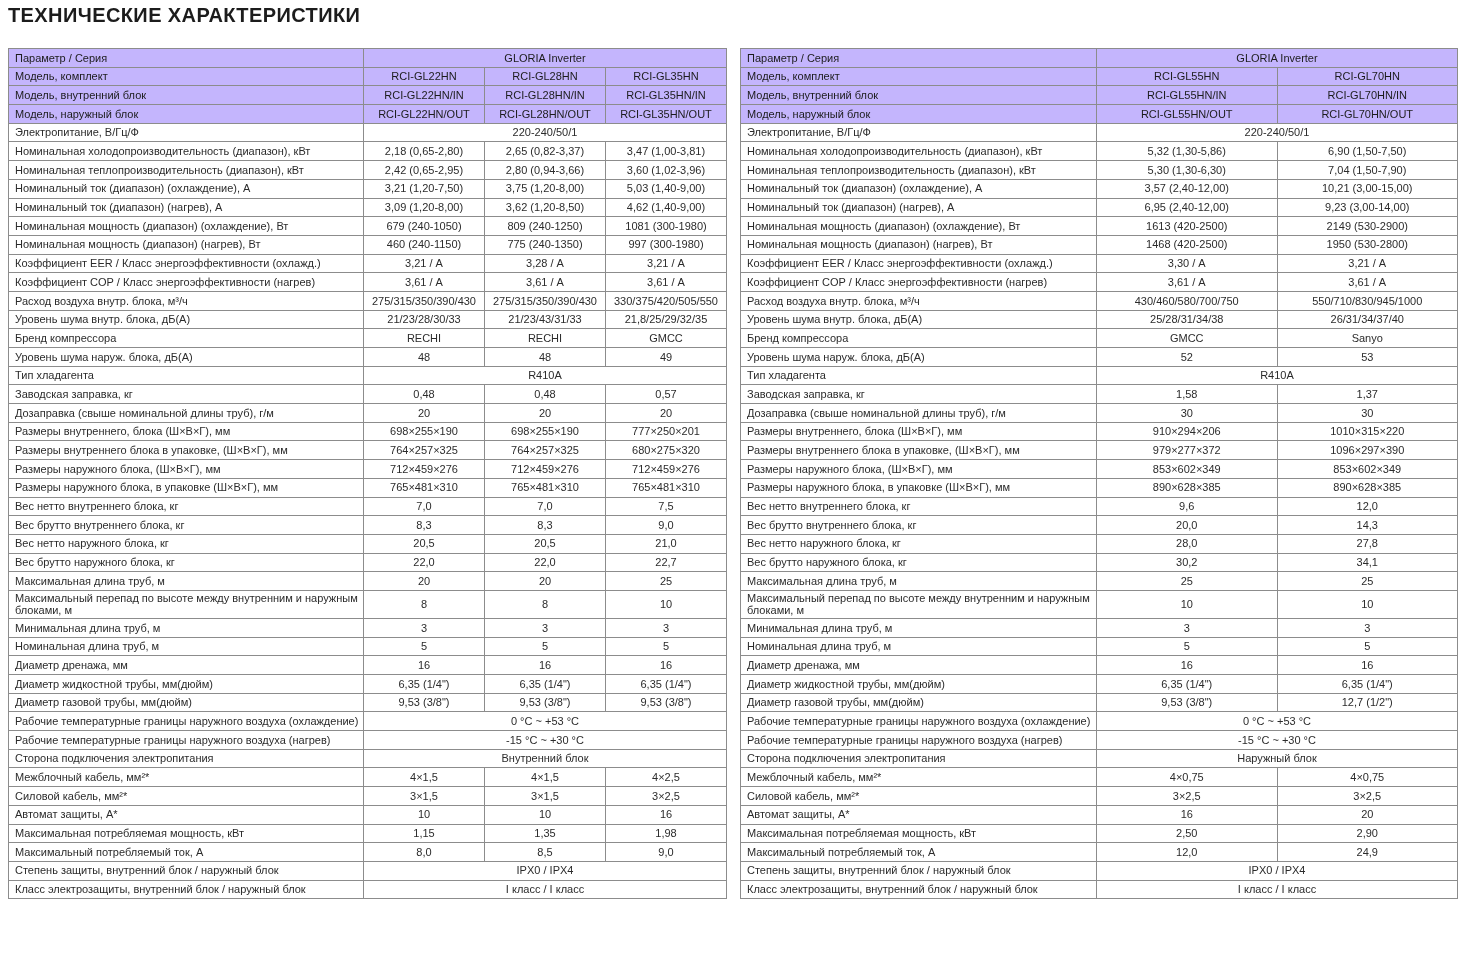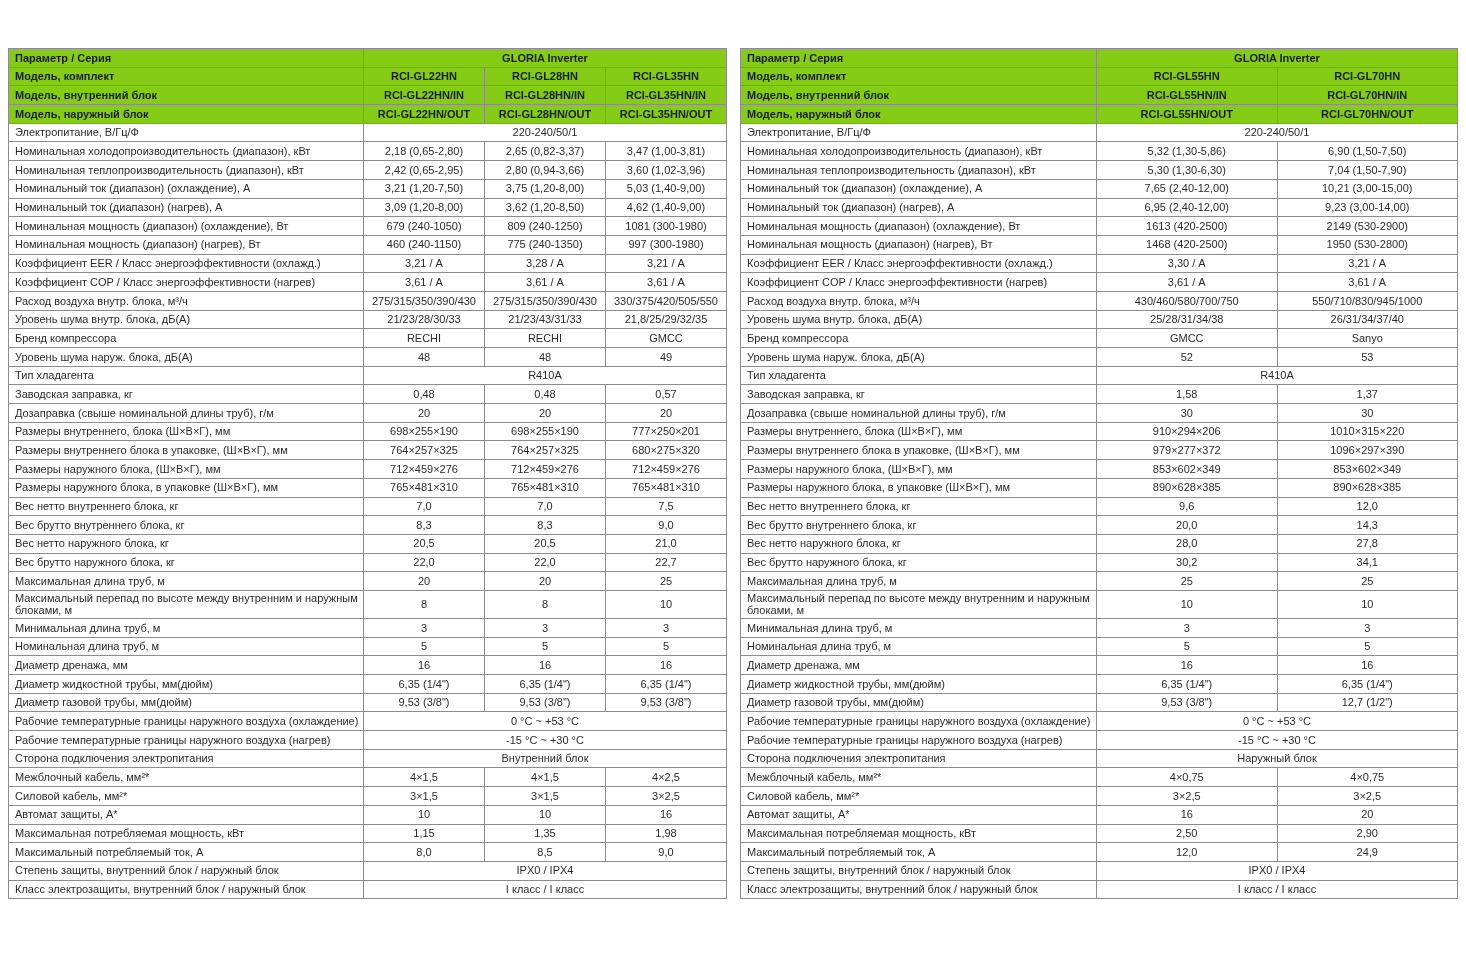--- a/index.html
+++ b/index.html
@@ -36,31 +36,32 @@
     line-height: 12.5px;
     color: #2b2b2b;
     height: 18.7px;
     padding: 1px 4px;
     vertical-align: middle;
     overflow: hidden;
   }
   table.specs td.param { text-align: left; padding-left: 6px; }
   table.specs td.val   { text-align: center; }
   table.specs tr.hdr td {
-    background: #84cc16;
-    font-weight: bold;
+    background: #c4b5fd;
+    font-weight: normal;
     color: #1c1c1c;
   }
   #table-left  col.c0 { width: 355px; }
   #table-right col.c0 { width: 356px; }
 </style>
 </head>
 <body>
 
 <div class="page">
+  <h1 class="title">ТЕХНИЧЕСКИЕ ХАРАКТЕРИСТИКИ</h1>
 
   <table class="specs" id="table-left">
     <colgroup>
         <col class="c0">
         <col>
         <col>
         <col>
       </colgroup>
     <tbody>
         <tr class="hdr">
@@ -355,21 +356,21 @@
           <td class="val">5,32 (1,30-5,86)</td>
           <td class="val">6,90 (1,50-7,50)</td>
         </tr>
         <tr>
           <td class="param">Номинальная теплопроизводительность (диапазон), кВт</td>
           <td class="val">5,30 (1,30-6,30)</td>
           <td class="val">7,04 (1,50-7,90)</td>
         </tr>
         <tr>
           <td class="param">Номинальный ток (диапазон) (охлаждение), А</td>
-          <td class="val">7,65 (2,40-12,00)</td>
+          <td class="val">3,57 (2,40-12,00)</td>
           <td class="val">10,21 (3,00-15,00)</td>
         </tr>
         <tr>
           <td class="param">Номинальный ток (диапазон) (нагрев), А</td>
           <td class="val">6,95 (2,40-12,00)</td>
           <td class="val">9,23 (3,00-14,00)</td>
         </tr>
         <tr>
           <td class="param">Номинальная мощность (диапазон) (охлаждение), Вт</td>
           <td class="val">1613 (420-2500)</td>

